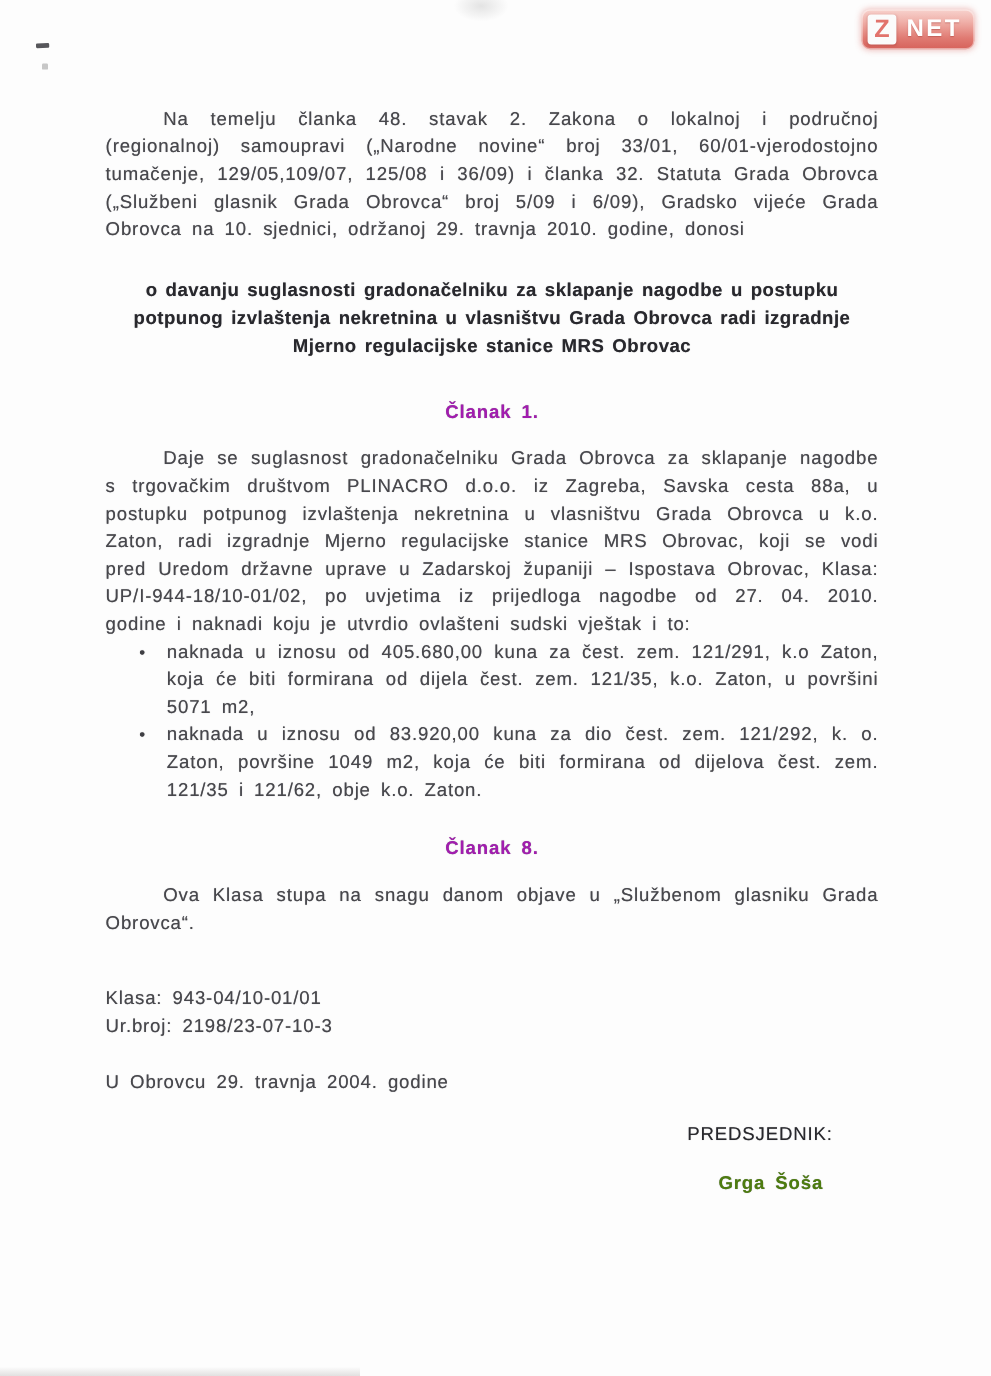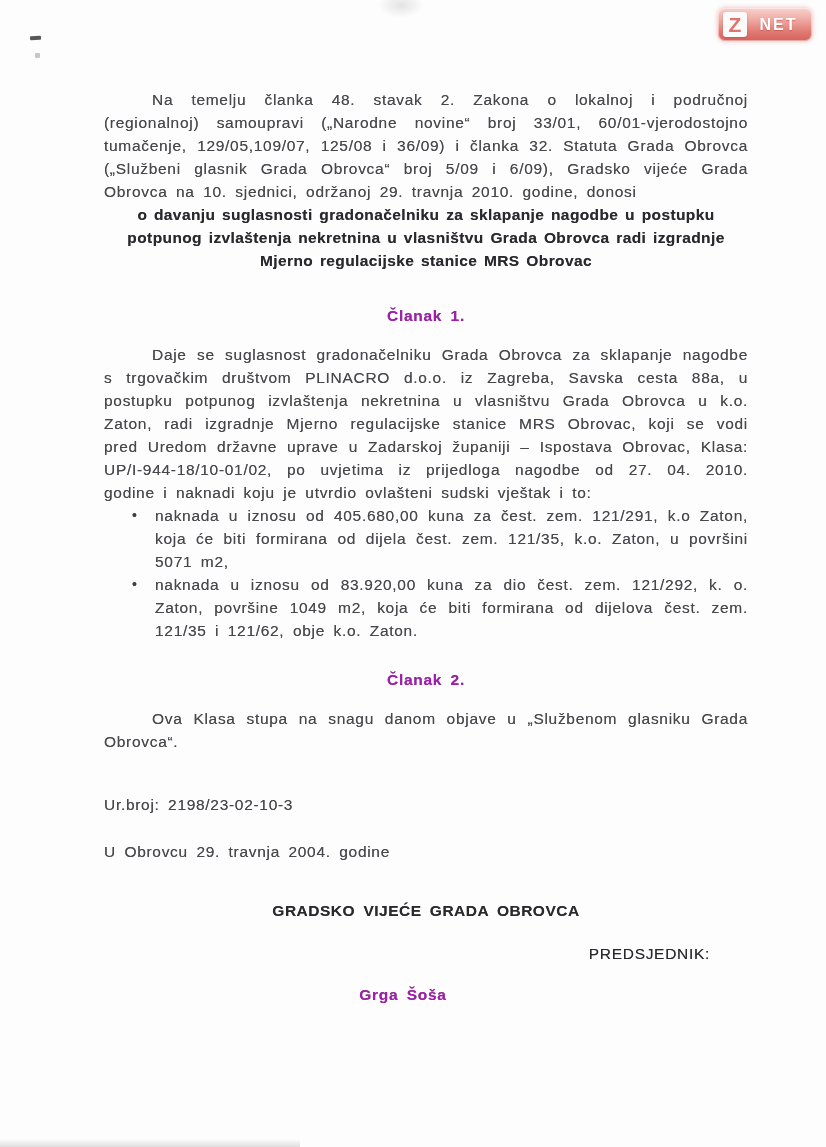--- a/index.html
+++ b/index.html
@@ -41,40 +41,40 @@
   }
   .znet .ztile{
     width:24px;height:25px;margin-left:5px;
     background:#fbfbfb;border-radius:3px;
     display:flex;align-items:center;justify-content:center;
     font-weight:bold;font-size:21px;color:#e2736c;
     box-shadow:0 1px 2px rgba(160,60,55,.35);
   }
   .znet .net{
     flex:1;text-align:center;
-    font-weight:bold;font-size:16px;letter-spacing:2px;color:#ffffff;
+    font-weight:bold;font-size:20px;letter-spacing:2px;color:#ffffff;
     text-shadow:0 1px 1px rgba(170,70,64,.55);
     padding-right:2px;
   }
   
   .content{
-    position:absolute;left:104px;top:88px;width:644px;
+    position:absolute;left:88px;top:88px;width:644px;
     font-size:15.5px;line-height:23px;
     letter-spacing:.7px;word-spacing:3.5px;
     text-align:justify;
     text-shadow:0 0 .6px rgba(71,71,76,.65);
   }
   .para{text-indent:48px;margin:0;}
   .title{
     margin-top:12px;text-align:center;font-weight:bold;color:#28282d;
     text-indent:0;letter-spacing:.6px;
   }
   .subtitle{
     text-align:center;font-weight:bold;color:#28282d;
-    letter-spacing:.4px;word-spacing:2px;
+    letter-spacing:.4px;word-spacing:2px;margin-top:28px;
   }
   .article-heading{
     text-align:center;font-weight:bold;color:#a21caf;text-indent:0;
   }
   .a1{margin-top:32px;}
   .a2{margin-top:26px;}
   .article-body{margin-top:16px;}
   .bullets{margin:0;padding:0;list-style:none;}
   .bullets li{position:relative;padding-left:51px;text-align:justify;}
   .bullets li .marker{
@@ -85,22 +85,22 @@
   .place-date{margin-top:24px;text-align:left;text-indent:0;}
   .council{
     margin-top:36px;text-align:center;font-weight:bold;color:#28282d;
     letter-spacing:.5px;
   }
   .president-label{
     margin-top:20px;text-align:right;padding-right:38px;
     font-weight:normal;color:#28282d;
   }
   .president-name{
-    margin-top:18px;text-align:center;padding-right:46px;
-    font-weight:bold;color:#a21caf;
+    margin-top:18px;text-align:right;padding-right:46px;
+    font-weight:bold;color:#4d7c0f;
   }
 </style>
 </head>
 <body>
 
 <div class="page">
 
   <div class="scan-dash"></div>
   <div class="scan-dot"></div>
   <div class="scan-smudge"></div>
@@ -124,28 +124,28 @@
       <li>
         <span class="marker">•</span>
         <span>naknada u iznosu od 405.680,00 kuna za čest. zem. 121/291, k.o Zaton, koja će biti formirana od dijela čest. zem. 121/35, k.o. Zaton, u površini 5071 m2,</span>
       </li>
       <li>
         <span class="marker">•</span>
         <span>naknada u iznosu od 83.920,00 kuna za dio čest. zem. 121/292, k. o. Zaton, površine 1049 m2, koja će biti formirana od dijelova čest. zem. 121/35 i 121/62, obje k.o. Zaton.</span>
       </li>
     </ul>
 
-    <div class="article-heading a2">Članak 2.</div>
+    <div class="article-heading a2">Članak 8.</div>
     <p class="para article-body">Ova Klasa stupa na snagu danom objave u „Službenom glasniku Grada Obrovca“.</p>
 
     <div class="meta">
-      <div>Ur.broj: 2198/23-02-10-3</div>
+      <div>Klasa: 943-04/10-01/01</div>
+      <div>Ur.broj: 2198/23-07-10-3</div>
     </div>
 
     <div class="place-date">U Obrovcu 29. travnja 2004. godine</div>
 
-    <div class="council">GRADSKO VIJEĆE GRADA OBROVCA</div>
 
     <div class="president-label">PREDSJEDNIK:</div>
     <div class="president-name">Grga Šoša</div>
 
   </div>
 </div>
 
 </body></html>

